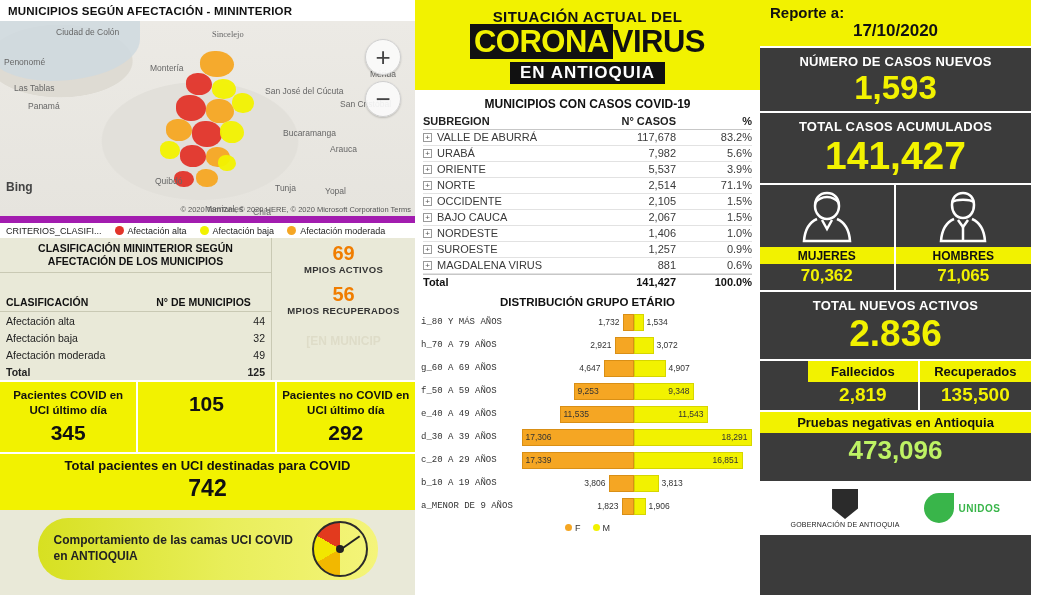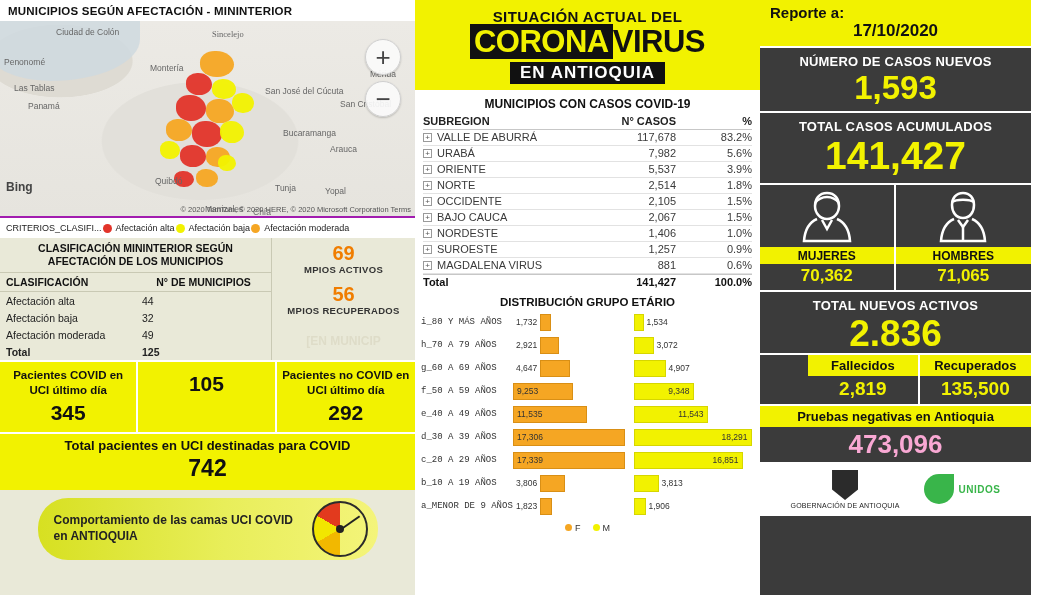--- a/index.html
+++ b/index.html
@@ -44,45 +44,45 @@
     position:absolute; right:14px; width:36px; height:36px; border-radius:50%;
     background:rgba(250,250,250,.92); border:1px solid #cfcfcf;
     display:flex; align-items:center; justify-content:center;
     font-size:26px; color:#444; line-height:1; font-weight:300;
     box-shadow:0 1px 2px rgba(0,0,0,.2);
   }
   .map-btn.plus { top:18px; }
   .map-btn.minus { top:60px; }
 
   .legend {
-    background:#fff; display:flex; align-items:center; gap:1px;
+    background:#fff; display:flex; align-items:center; gap:13px;
     font-size:9px; color:#222; padding:4px 6px; height:22px;
-    border-top:2px solid #a21caf;
+    border-top:7px solid #a21caf;
   }
   .legend .crit { font-size:9px; color:#222; }
   .legend .item { display:flex; align-items:center; gap:4px; }
   .legend .sw { width:9px; height:9px; border-radius:50%; display:inline-block; }
 
   .clasif-block { display:flex; }
   .clasif-table { width:271px; }
   .clasif-head {
     background:#e9e9d8; color:#111; font-size:10.5px; font-weight:bold;
     padding:4px 6px; line-height:1.25; text-align:center;
   }
   .clasif-cols {
     display:flex; font-size:10.5px; font-weight:bold; color:#111;
     border-top:1px solid #c9c9b4; border-bottom:1px solid #c9c9b4;
   }
-  .clasif-cols div { padding:3px 6px; }
+  .clasif-cols div { padding:3px 6px;margin-top:20px; }
   .c1 { width:136px; }
   .c2 { width:135px; text-align:center; }
   .clasif-row { display:flex; font-size:10.5px; color:#222; }
   .clasif-row div { padding:2.5px 6px; }
   .clasif-row.total { font-weight:bold; }
-  .clasif-row .c2 { text-align:left; }
+  .clasif-row .c2 { text-align:right; }
 
   .mpios-side {
     width:144px; background:#e9e9d8; border-left:1px solid #c9c9b4;
     display:flex; flex-direction:column; align-items:center; justify-content:flex-start;
     padding-top:4px;
   }
   .mpios-num { color:#f07d00; font-size:20px; font-weight:bold; line-height:1.1; }
   .mpios-lbl { color:#333; font-size:9.5px; font-weight:bold; letter-spacing:.3px; margin-bottom:8px; }
   .ghost { color:#dedcc8; font-size:12px; font-weight:bold; margin-top:10px; }
 
@@ -144,56 +144,56 @@
     width:9px; height:9px; border:1px solid #9a9a9a; color:#555; font-size:8px;
     line-height:7px; text-align:center; display:inline-block; background:#fff;
   }
 
   .pyr-title { text-align:center; font-size:11.5px; font-weight:bold; color:#111; padding:6px 0 3px; }
   .pyramid { width:345px; padding:0 6px; }
   .pyr-row { display:flex; align-items:center; height:23px; }
   .pyr-lbl { width:92px; font-size:9px; color:#333; text-align:left;font-family:Liberation Mono, monospace; }
   .pyr-bars { flex:1; display:flex; align-items:center; justify-content:center; position:relative; }
   .pyr-left, .pyr-right { display:flex; align-items:center; height:17px; }
-  .pyr-left { width:50%; }
+  .pyr-left { justify-content:flex-end; width:50%; }
   .pyr-right { justify-content:flex-start; width:50%; }
   .bar-f { background:#f5a623; height:17px; border:1px solid #d98f15; }
   .bar-m { background:#f2f200; height:17px; border:1px solid #d6d600; }
   .pyr-num { font-size:8.5px; color:#333; padding:0 3px; white-space:nowrap; }
   .pyr-legend { display:flex; gap:12px; justify-content:center; font-size:9px; color:#333; margin-top:5px; }
   .pyr-legend .dot { width:7px; height:7px; border-radius:50%; display:inline-block; margin-right:3px; }
 
   
   .col-right { width:271px; height:595px; background:#3b3b3b; }
   .r-yellow { background:#f2f200; text-align:center; }
   .r-dark { background:#3b3b3b; text-align:center; color:#fff; }
   .r-rep-l { font-size:15px; font-weight:bold; color:#111; text-align:left; padding:4px 0 0 10px; }
   .r-rep-d { font-size:17px; font-weight:bold; color:#111; padding:0 0 5px; }
   .r-lbl { font-size:13px; font-weight:bold; letter-spacing:.2px; padding:6px 0 2px; }
   .r-num-y { color:#f2f200; font-weight:bold; }
   .n1593 { font-size:33px; line-height:1.05; padding-bottom:5px; }
   .n141427 { font-size:39px; line-height:1.05; padding-bottom:6px; }
-  .n2836 { font-size:37px; line-height:1.05; }
+  .n2836 { font-size:37px; line-height:1.05; padding-bottom:6px; }
   .sep { height:2px; background:#fff; }
 
   .gender { display:flex; }
   .gender-cell { width:146.5px; text-align:center; padding-top:4px; }
   .gender-cell svg { display:block; margin:0 auto; }
   .gender-lbl { background:#f2f200; color:#111; font-size:12px; font-weight:bold; padding:2px 0 1px; margin-top:2px; }
   .gender-num { color:#f2f200; font-size:17px; font-weight:bold; padding:2px 0 4px; }
   .gender-cell.left { border-right:2px solid #fff; }
 
   .two-col { display:flex;padding-left:48px; }
   .two-col .h { width:146.5px; background:#f2f200; color:#111; font-size:13px; font-weight:bold; text-align:center; padding:3px 0; }
   .two-col .h.left { border-right:2px solid #fff; }
   .two-col .v { width:146.5px; background:#3b3b3b; color:#f2f200; font-size:19px; font-weight:bold; text-align:center; padding:2px 0 4px; }
   .two-col .v.left { border-right:2px solid #fff; }
 
   .neg-lbl { background:#f2f200; color:#111; font-size:13px; font-weight:bold; text-align:center; padding:3px 0; }
-  .neg-num { color:#f9a8d4; font-size:26px; font-weight:bold; text-align:center; padding:2px 0 2px; }
+  .neg-num { color:#bef264; font-size:26px; font-weight:bold; text-align:center; padding:2px 0 15px; }
 
   .logos { background:#fff; height:54px; display:flex; align-items:center; justify-content:center; gap:24px; }
   .logo-gob { text-align:center; }
   .logo-gob .shield {
     width:26px; height:30px; margin:0 auto; background:#2b2b2b;
     clip-path:polygon(0 0,100% 0,100% 65%,50% 100%,0 65%);
   }
   .logo-gob .cap { font-size:7px; color:#222; margin-top:2px; letter-spacing:.2px; }
   .logo-unidos { display:flex; align-items:center; gap:5px; }
   .logo-unidos .leaf {
@@ -376,21 +376,21 @@
             </div>
             <div class="mc-val">5,537</div>
             <div class="mc-pct">3.9%</div>
           </div>
           <div class="mt-row">
             <div class="mc-name">
               <span class="plus-ico">+</span>
               <span>NORTE</span>
             </div>
             <div class="mc-val">2,514</div>
-            <div class="mc-pct">1.8%</div>
+            <div class="mc-pct">71.1%</div>
           </div>
           <div class="mt-row">
             <div class="mc-name">
               <span class="plus-ico">+</span>
               <span>OCCIDENTE</span>
             </div>
             <div class="mc-val">2,105</div>
             <div class="mc-pct">1.5%</div>
           </div>
           <div class="mt-row">

